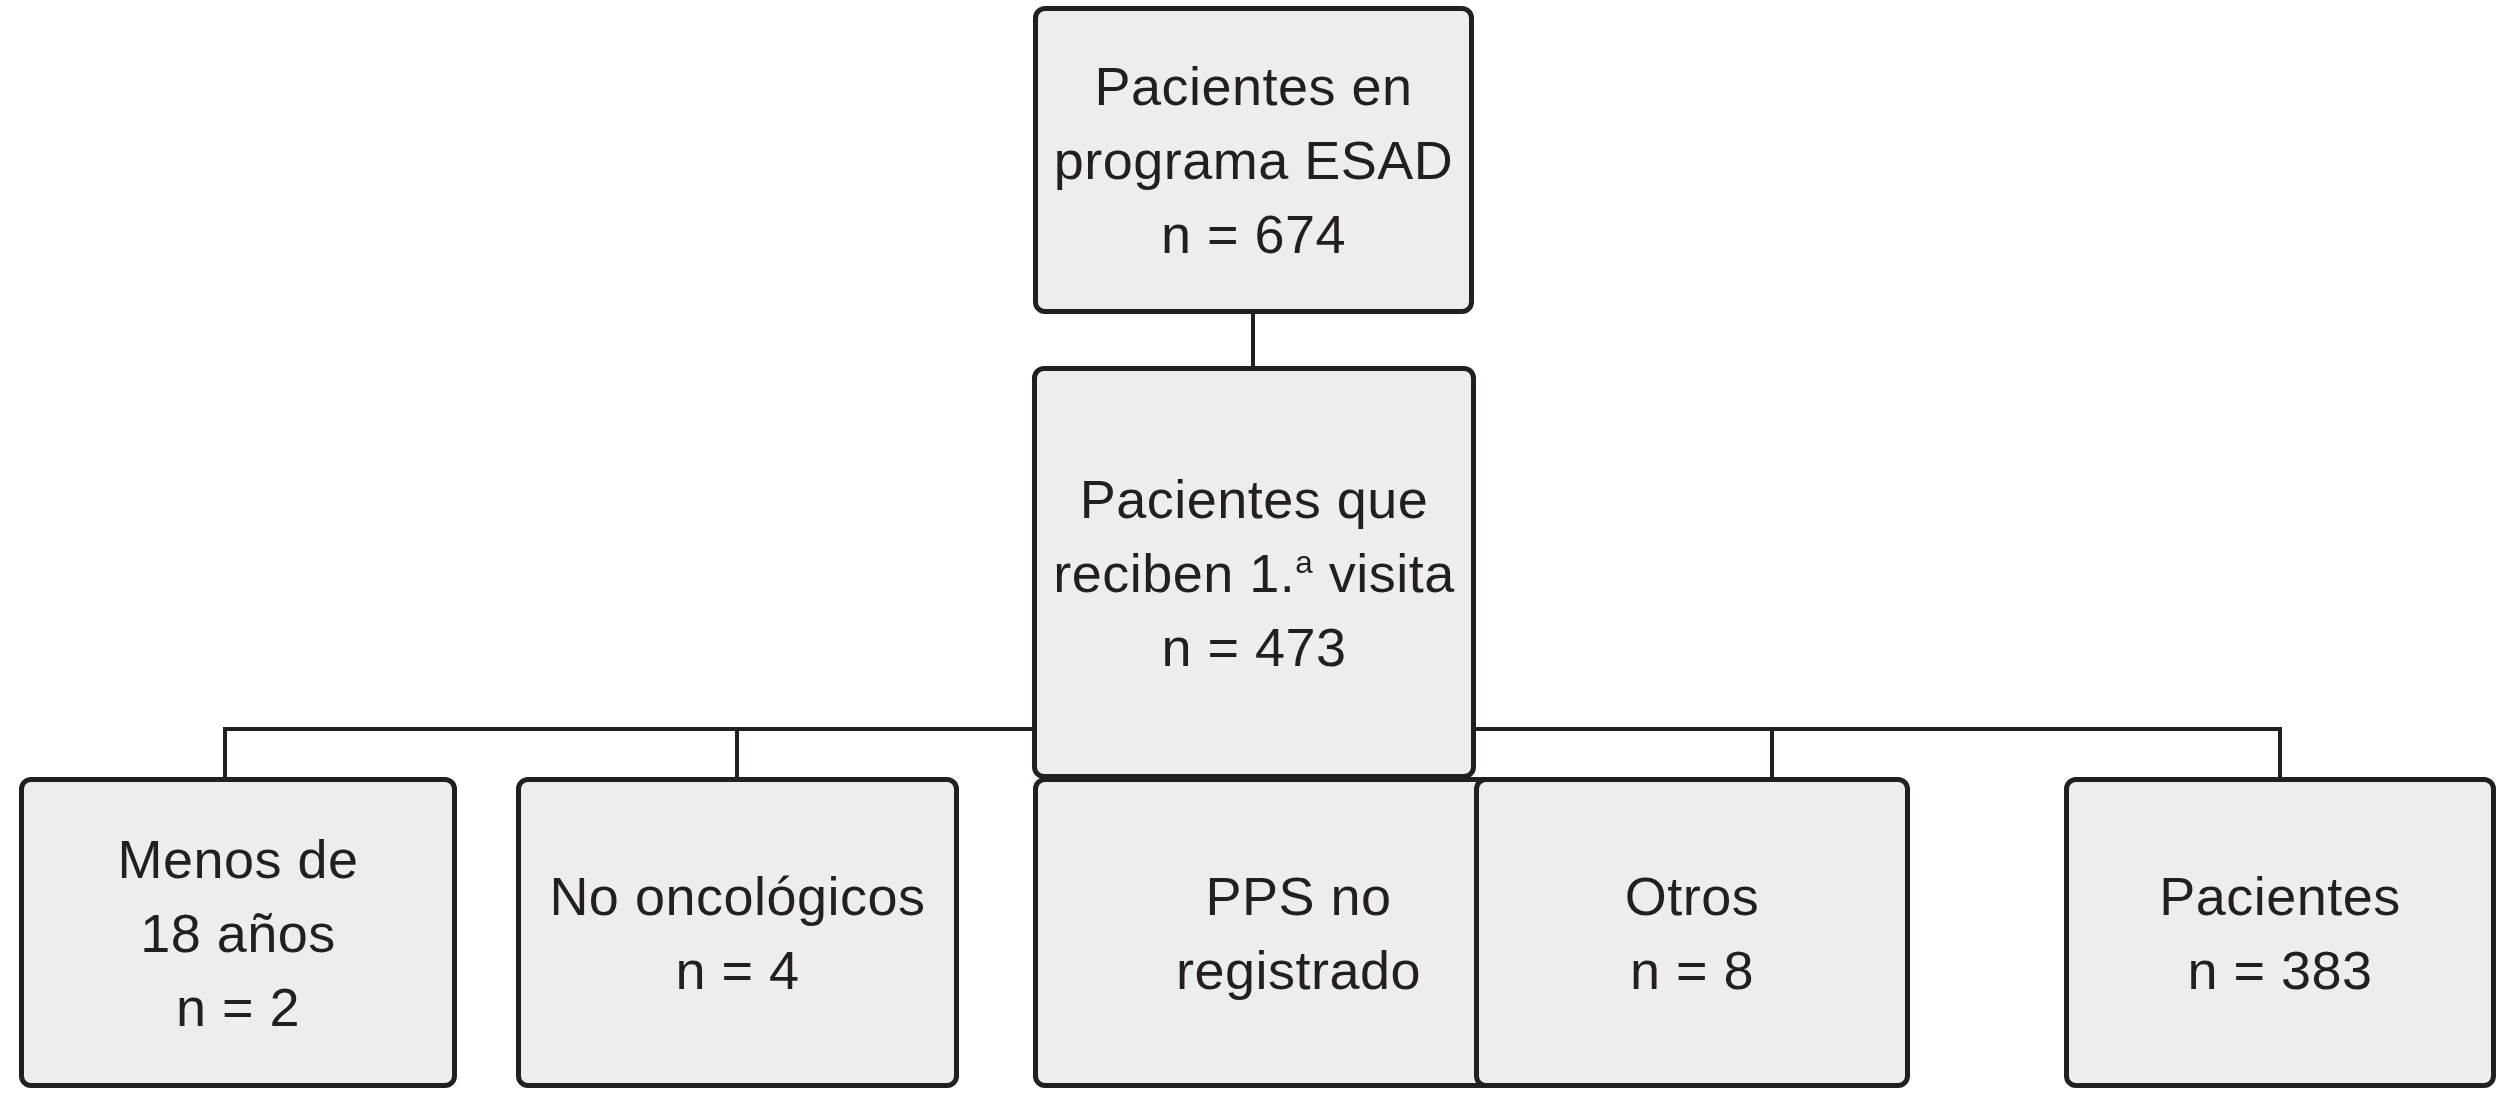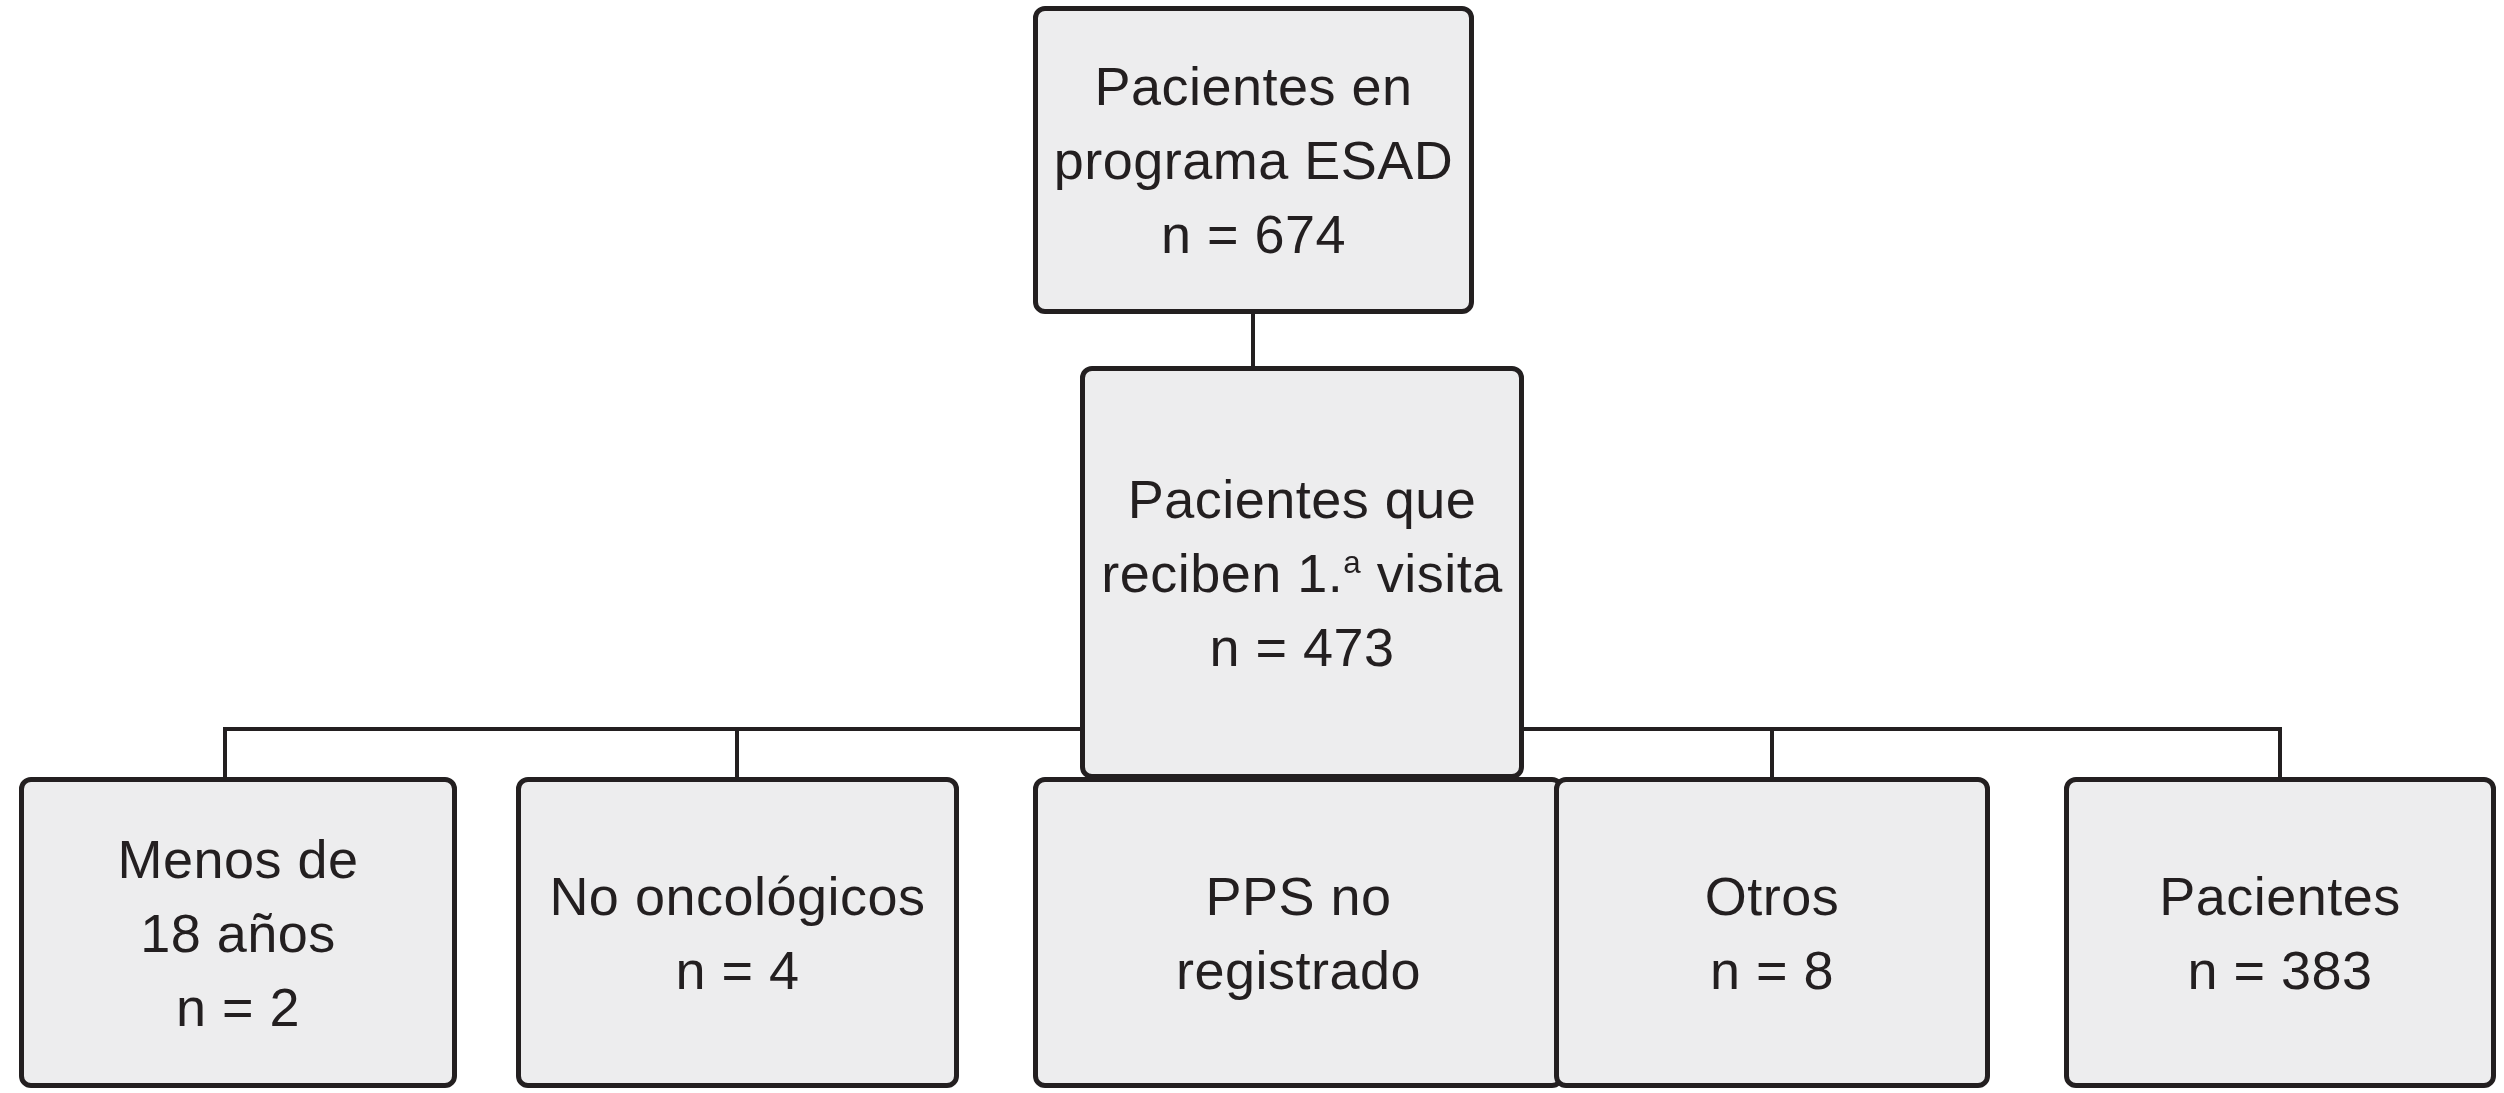--- a/index.html
+++ b/index.html
@@ -36,26 +36,26 @@
     font-size: 58%;
     line-height: 0;
     vertical-align: super;
   }
   .connector {
     position: absolute;
     background: var(--line-color, #231f20);
   }
   
   .n-root  { left: 1033px; top: 6px;   width: 441px; height: 308px; }
-  .n-visit { left: 1080px; top: 366px; width: 444px; height: 413px; }
+  .n-visit { left: 1032px; top: 366px; width: 444px; height: 413px; }
   .row     { top: 777px; height: 311px; }
   .n-b1 { left: 6px;    width: 438px; margin-left: 13px; }
   .n-b2 { left: 516px;  width: 443px; }
   .n-b3 { left: 1033px; width: 531px; }
-  .n-b4 { left: 1554px; width: 436px; }
+  .n-b4 { left: 1474px; width: 436px; }
   .n-b5 { left: 2064px; width: 432px; }
   
   .c-root-visit   { left: 1251px; top: 312px; width: 4px; height: 58px; }
   .c-visit-bar    { left: 1251px; top: 682px; width: 4px; height: 98px; }
   .c-bar          { left: 223px;  top: 727px; width: 2059px; height: 4px; }
   .c-drop-1       { left: 223px;  top: 727px; width: 4px; height: 53px; }
   .c-drop-2       { left: 735px;  top: 727px; width: 4px; height: 53px; }
   .c-drop-4       { left: 1770px; top: 727px; width: 4px; height: 53px; }
   .c-drop-5       { left: 2278px; top: 727px; width: 4px; height: 53px; }
 </style>

